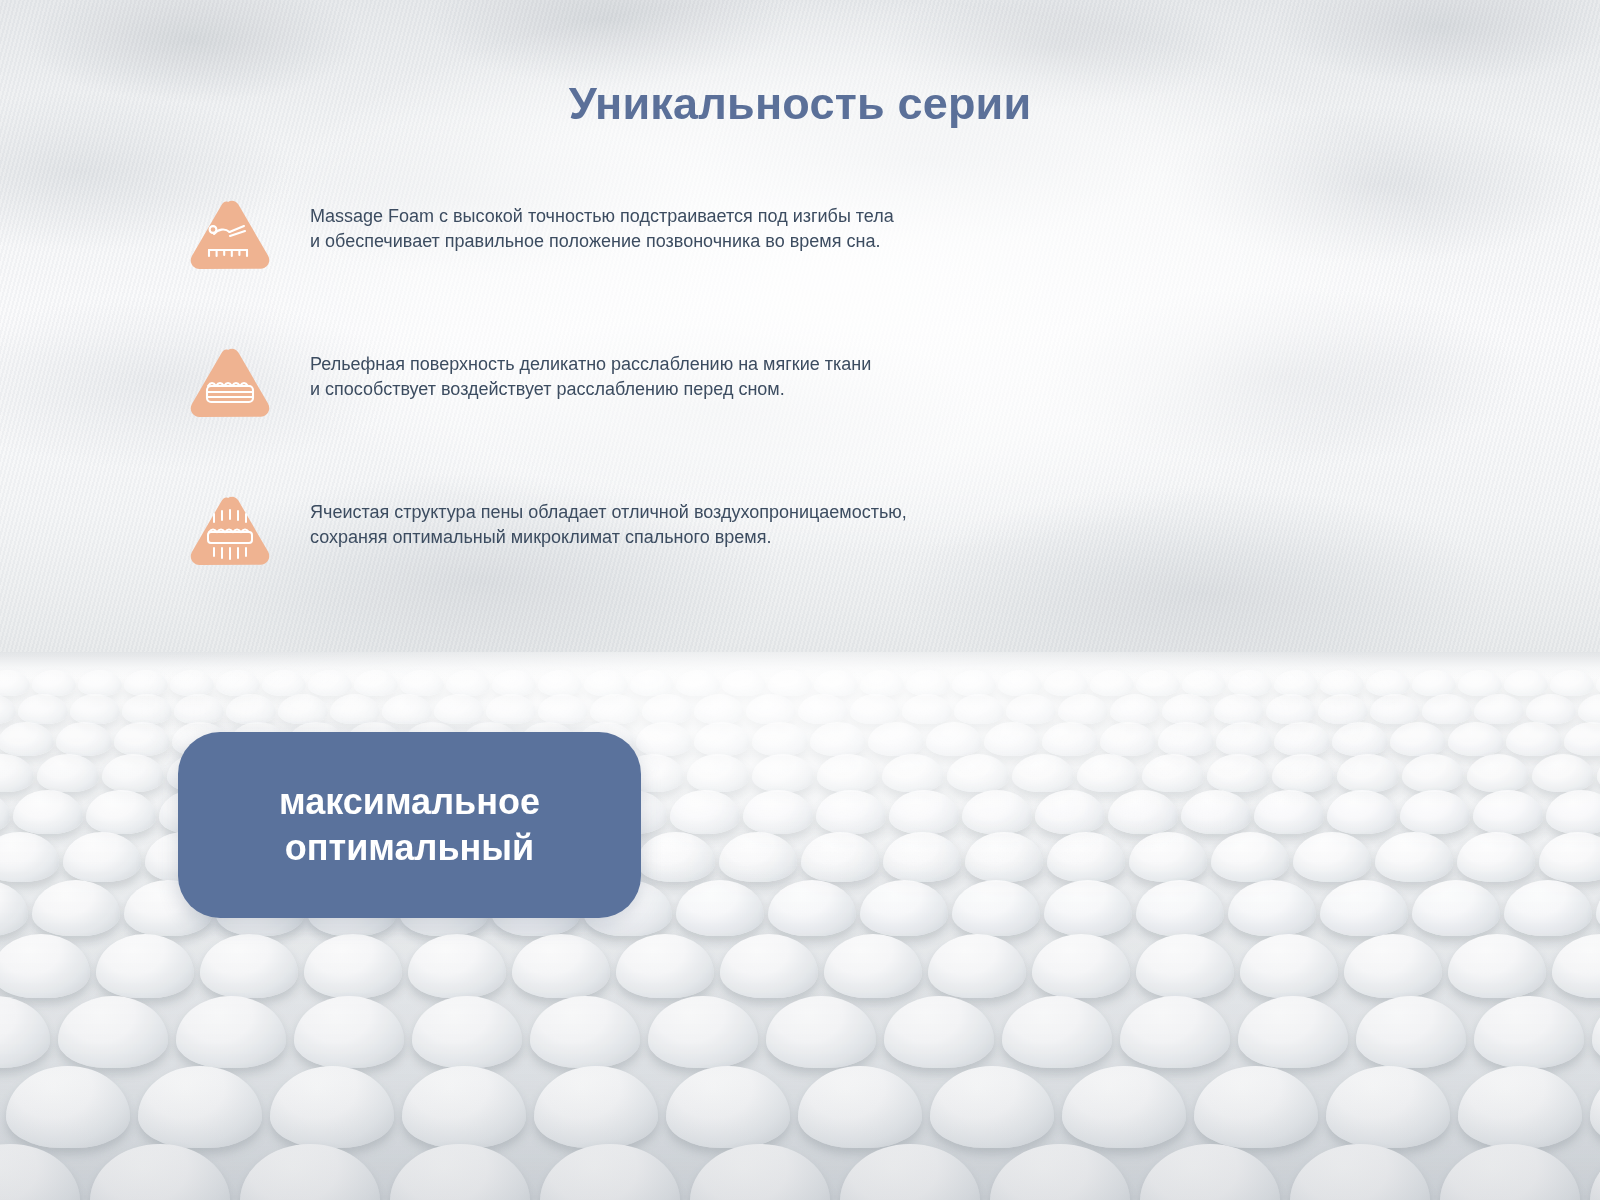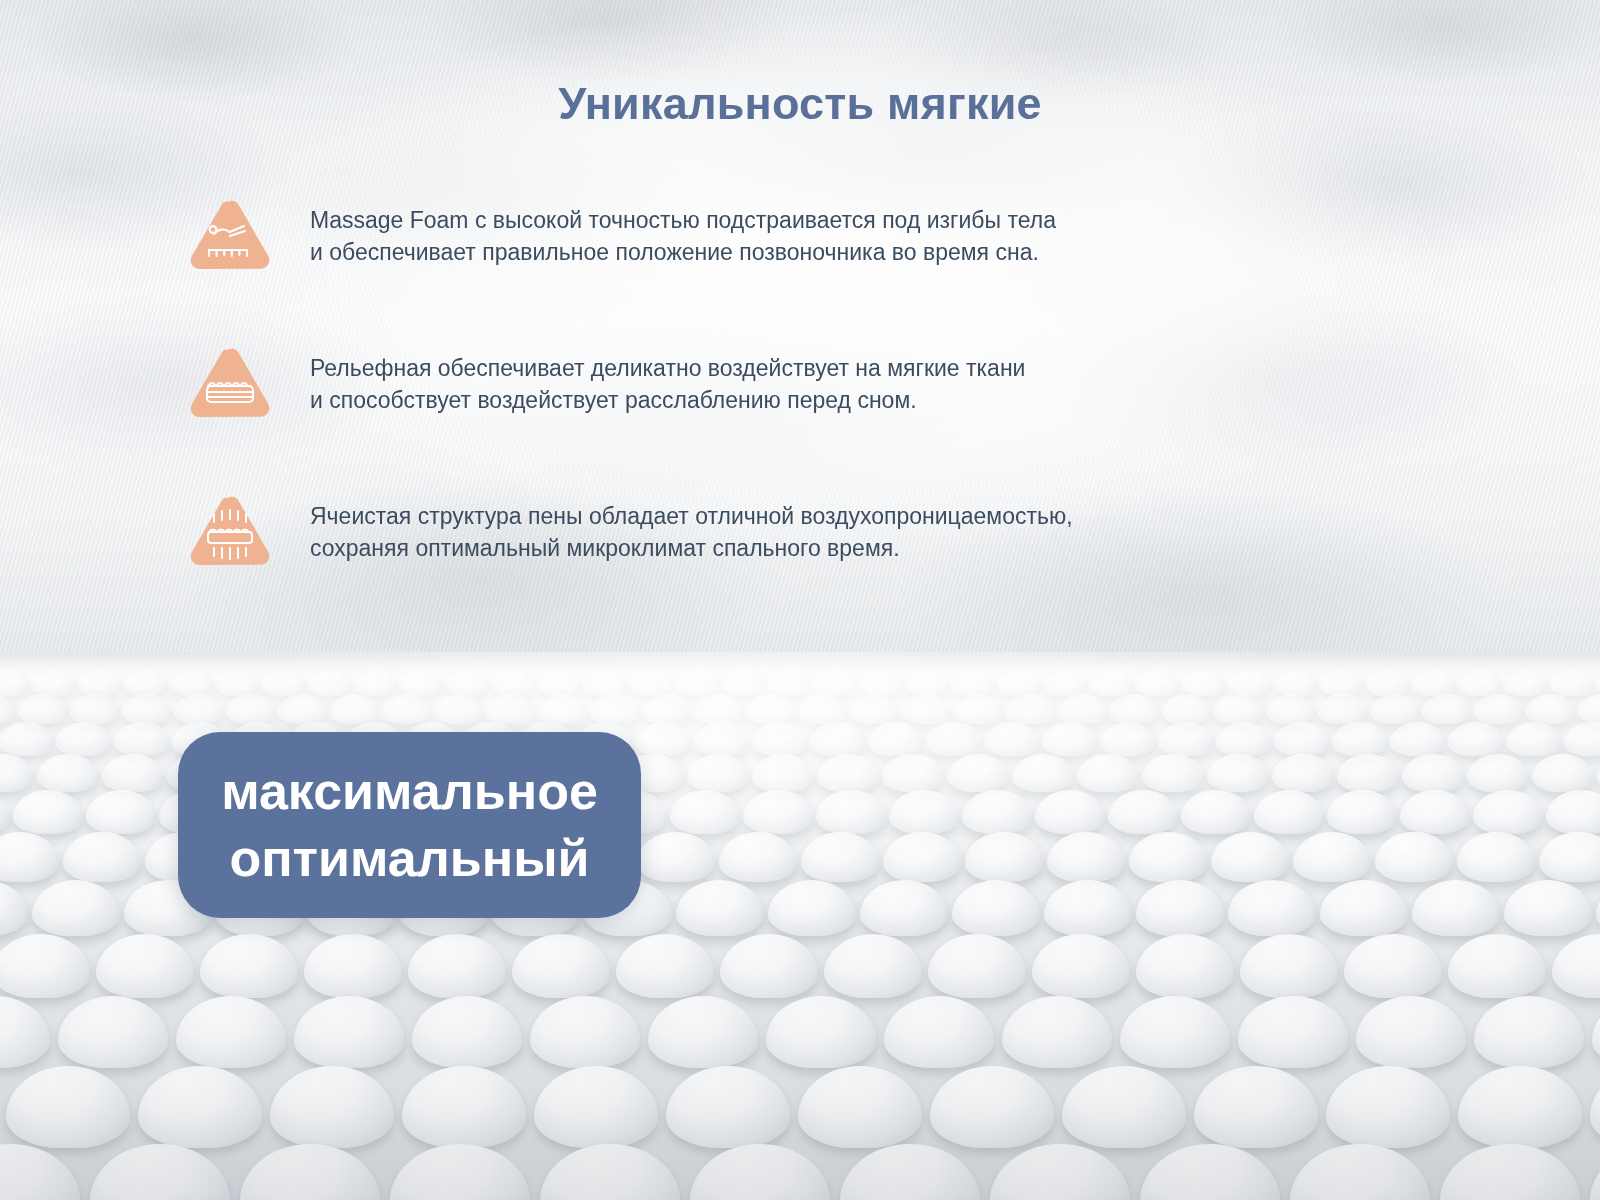--- a/index.html
+++ b/index.html
@@ -125,21 +125,21 @@
   }
   .feature-icon {
     width: 104px;
     height: 104px;
     flex: 0 0 104px;
     position: relative;
     margin-top: -8px;
   }
   .feature-text {
     margin-left: 28px;
-    font-size: 23px;
+    font-size: 18px;
     line-height: 1.40;
     color: #3c4c60;
     padding-top: 8px;
     max-width: 1130px;
   }
   .feature-text .line { display: block; white-space: nowrap; }
 
   .badge {
     position: absolute;
     left: 178px;
@@ -148,21 +148,21 @@
     height: 186px;
     border-radius: 42px;
     background: #5a729c;
     display: flex;
     align-items: center;
     justify-content: center;
     box-shadow: 0 6px 20px rgba(60,76,104,0.22);
   }
   .badge-text {
     color: #ffffff;
-    font-size: 52px;
+    font-size: 36px;
     font-weight: bold;
     line-height: 1.28;
     text-align: center;
   }
   .badge-text .line { display: block; }
 </style>
 </head>
 <body>
 
 <div id="page">
@@ -433,21 +433,21 @@
           <div class="foam-cap" style="left: 1050px; top: 0px; width: 140px; height: 92px;"></div>
           <div class="foam-cap" style="left: 1200px; top: 0px; width: 140px; height: 92px;"></div>
           <div class="foam-cap" style="left: 1350px; top: 0px; width: 140px; height: 92px;"></div>
           <div class="foam-cap" style="left: 1500px; top: 0px; width: 140px; height: 92px;"></div>
           <div class="foam-cap" style="left: 1650px; top: 0px; width: 140px; height: 92px;"></div>
         </div>
       </div>
     <div class="foam-shade"></div>
   </div>
 
-  <div class="title">Уникальность мягкие</div>
+  <div class="title">Уникальность серии</div>
 
   <div class="features">
 
     <div class="feature">
       <div class="feature-icon">
         <svg viewBox="0 0 104 104" width="104" height="104">
           <path d="M50 14 C53.5 11.5 58 12.6 60.4 16.6 L90 67.5 C93.4 73.4 89.6 80.6 82.6 80.8 L21.6 81 C14.6 81.1 10.6 73.9 13.9 67.9 L43.4 17.2 C44.9 14.6 47.4 12.8 50 14 Z" fill="#efb391"></path>
           <g fill="none" stroke="#ffffff" stroke-width="2.1" stroke-linecap="round">
             <path d="M36 46 C40 41, 47 40, 51.5 44"></path>
             <path d="M51.5 44 L66 38"></path>
@@ -470,21 +470,21 @@
           <path d="M50 14 C53.5 11.5 58 12.6 60.4 16.6 L90 67.5 C93.4 73.4 89.6 80.6 82.6 80.8 L21.6 81 C14.6 81.1 10.6 73.9 13.9 67.9 L43.4 17.2 C44.9 14.6 47.4 12.8 50 14 Z" fill="#efb391"></path>
           <g fill="none" stroke="#ffffff" stroke-width="2.1" stroke-linecap="round" stroke-linejoin="round">
             <path d="M30 50 q4 -6 8 0 q4 -6 8 0 q4 -6 8 0 q4 -6 8 0 q4 -6 8 0"></path>
             <rect x="29" y="50" width="46" height="16" rx="4"></rect>
             <path d="M29 56 H75"></path>
             <path d="M29 61 H75"></path>
           </g>
         </svg>
       </div>
       <div class="feature-text">
-        <span class="line">Рельефная обеспечивает деликатно воздействует  на мягкие ткани</span>
+        <span class="line">Рельефная поверхность деликатно расслаблению  на мягкие ткани</span>
         <span class="line">и способствует воздействует расслаблению перед сном.</span>
       </div>
     </div>
 
     <div class="feature">
       <div class="feature-icon">
         <svg viewBox="0 0 104 104" width="104" height="104">
           <path d="M50 14 C53.5 11.5 58 12.6 60.4 16.6 L90 67.5 C93.4 73.4 89.6 80.6 82.6 80.8 L21.6 81 C14.6 81.1 10.6 73.9 13.9 67.9 L43.4 17.2 C44.9 14.6 47.4 12.8 50 14 Z" fill="#efb391"></path>
           <g fill="none" stroke="#ffffff" stroke-width="2" stroke-linecap="round">
             <path d="M36 38 V30 M44 36 V27 M52 35 V26 M60 36 V27 M68 38 V30"></path>

